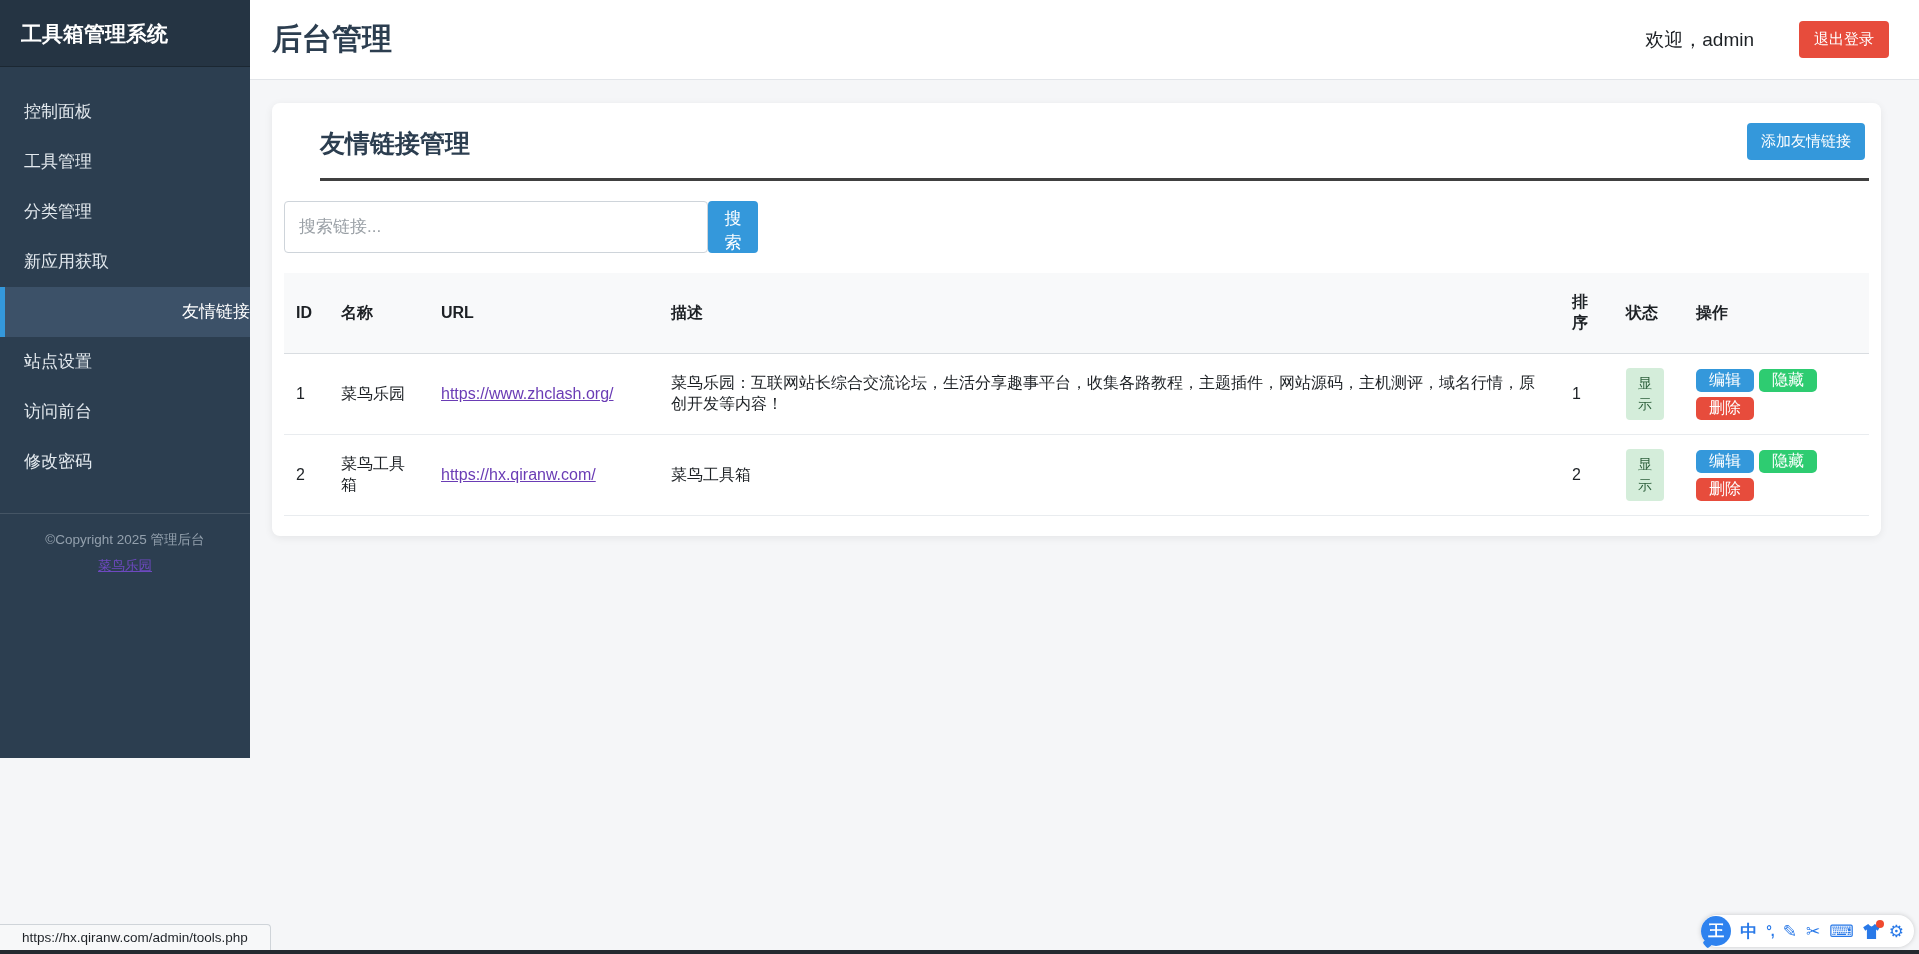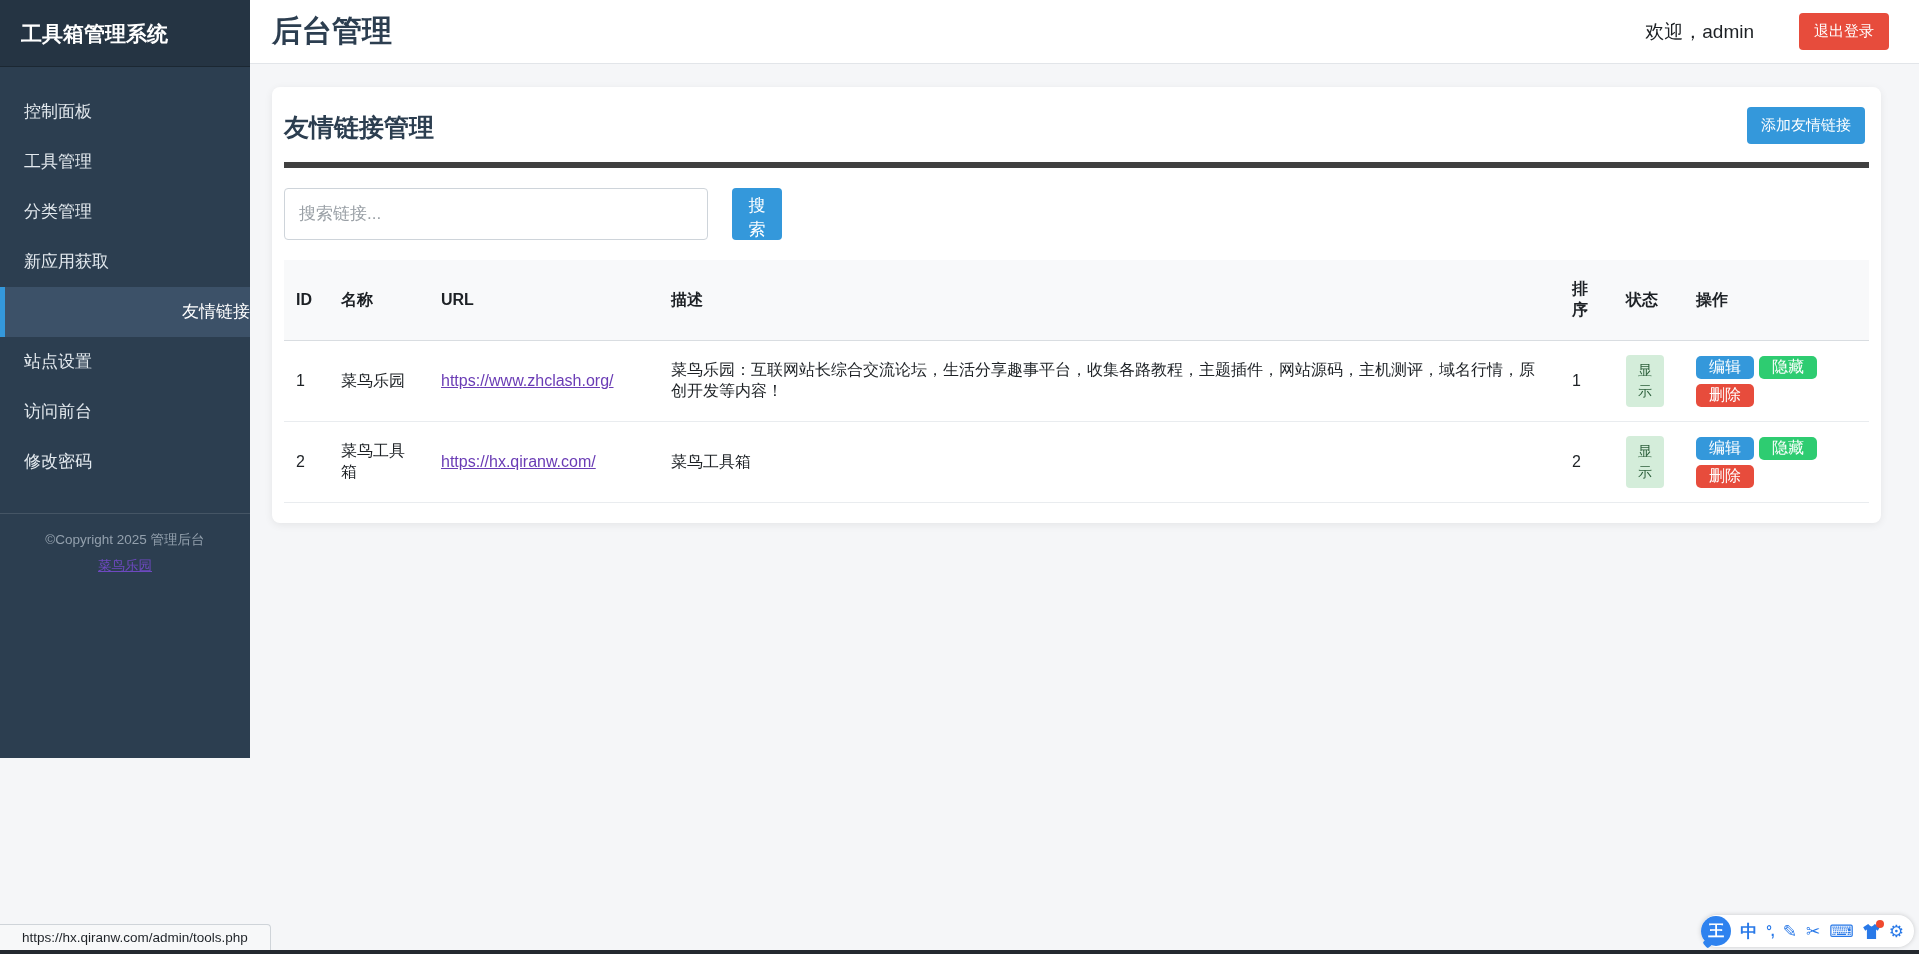--- a/index.html
+++ b/index.html
@@ -12,39 +12,39 @@
            background:#253443; border-bottom:1px solid rgba(0,0,0,.25); }
   .nav { list-style:none; padding-top:20px; }
   .nav li { height:50px; line-height:50px; padding-left:24px; font-size:17px; color:#e3e9ee; cursor:pointer; }
   .nav li.active { background:#3c5168; border-left:5px solid #3498db; padding-left:19px; color:#ffffff;text-align:right; }
   .side-footer { margin-top:26px; border-top:1px solid rgba(255,255,255,.12); padding-top:17px; text-align:center; }
   .side-footer .copy { font-size:13.5px; color:#93a0ad; }
   .side-footer a { display:inline-block; margin-top:8px; font-size:13.5px; color:#6e49c0; text-decoration:underline; }
 
   
   .main { flex:1; display:flex; flex-direction:column; height:954px; }
-  .topbar { height:64px; background:#ffffff; border-bottom:1px solid #e2e5e9; display:flex; align-items:center;
+  .topbar { height:80px; background:#ffffff; border-bottom:1px solid #e2e5e9; display:flex; align-items:center;
             justify-content:space-between; padding:0 30px 0 22px; }
   .topbar h1 { font-size:30px; font-weight:bold; color:#2c3e50; }
   .topbar .right { display:flex; align-items:center;gap:27px; }
   .welcome { font-size:19px; color:#1d2125; }
   .logout-btn { margin-left:18px; background:#e74c3c; color:#fff; border:none; font-size:15px;
                 padding:9px 15px; border-radius:4px; cursor:pointer; font-family:inherit; }
 
   .content { flex:1; background:#f5f6f8; padding:23px 38px 0 22px; }
 
   
   .card { position:relative; background:#fff; border-radius:8px; box-shadow:0 2px 8px rgba(0,0,0,.07);
           padding:24px 12px 20px 12px; }
-  .card-title-row { border-bottom:6px solid #404040; padding-bottom:18px; }
+  .card-title-row { border-bottom:3px solid #404040; padding-bottom:18px;margin-left:36px; }
   .card-title { font-size:25px; font-weight:bold; color:#2c3e50; }
   .add-btn { position:absolute; top:20px; right:16px; background:#3498db; color:#fff; border:none;
              font-size:15px; padding:9px 14px; border-radius:4px; cursor:pointer; font-family:inherit; }
 
-  .search-row { margin-top:20px; display:flex; gap:24px; }
+  .search-row { margin-top:20px; display:flex; gap:0; }
   .search-input { width:424px; height:52px; border:1px solid #ced4da; border-radius:4px; padding:0 14px;
                   font-size:17px; color:#333; font-family:inherit; outline:none; }
   .search-input::placeholder { color:#9aa0a6; }
   .search-btn { width:50px; height:52px; background:#3498db; color:#fff; border:none; border-radius:4px;
                 font-size:17px; line-height:1.4; padding:6px 16px; cursor:pointer; text-align:center;
                 font-family:inherit; }
 
   
   table { margin-top:20px; width:100%; border-collapse:collapse; table-layout:fixed; }
   thead tr { background:#f8f9fa; }

